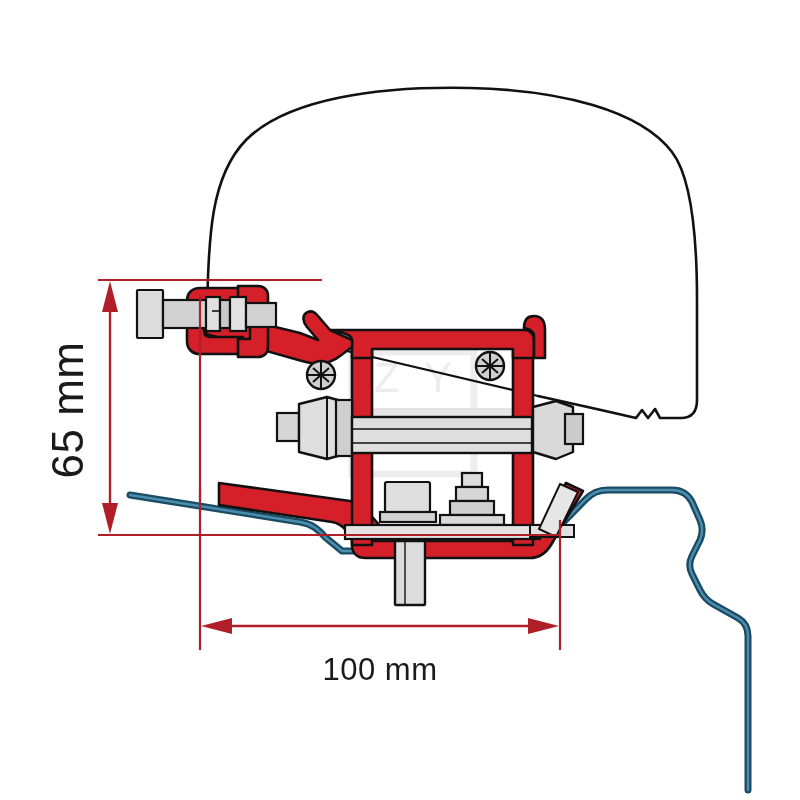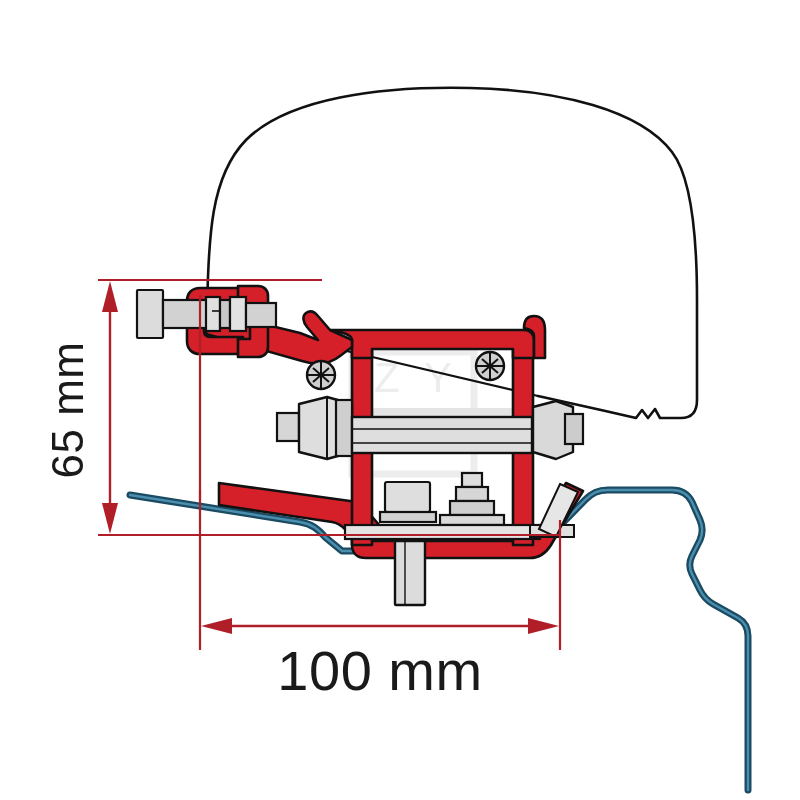--- a/index.html
+++ b/index.html
@@ -33,21 +33,21 @@
     letter-spacing: 0.5px;
   }
   #dim-v-label {
     font-size: 44px;
     left: 68px;
     top: 410px;
     transform: translate(-50%, -50%) rotate(-90deg);
     transform-origin: center center;
   }
   #dim-h-label {
-    font-size: 56px;
+    font-size: 31px;
     left: 380px;
     top: 670px;
     transform: translate(-50%, -50%);
     text-align: center;
   }
 </style>
 </head>
 <body>
 
 <div id="stage">

